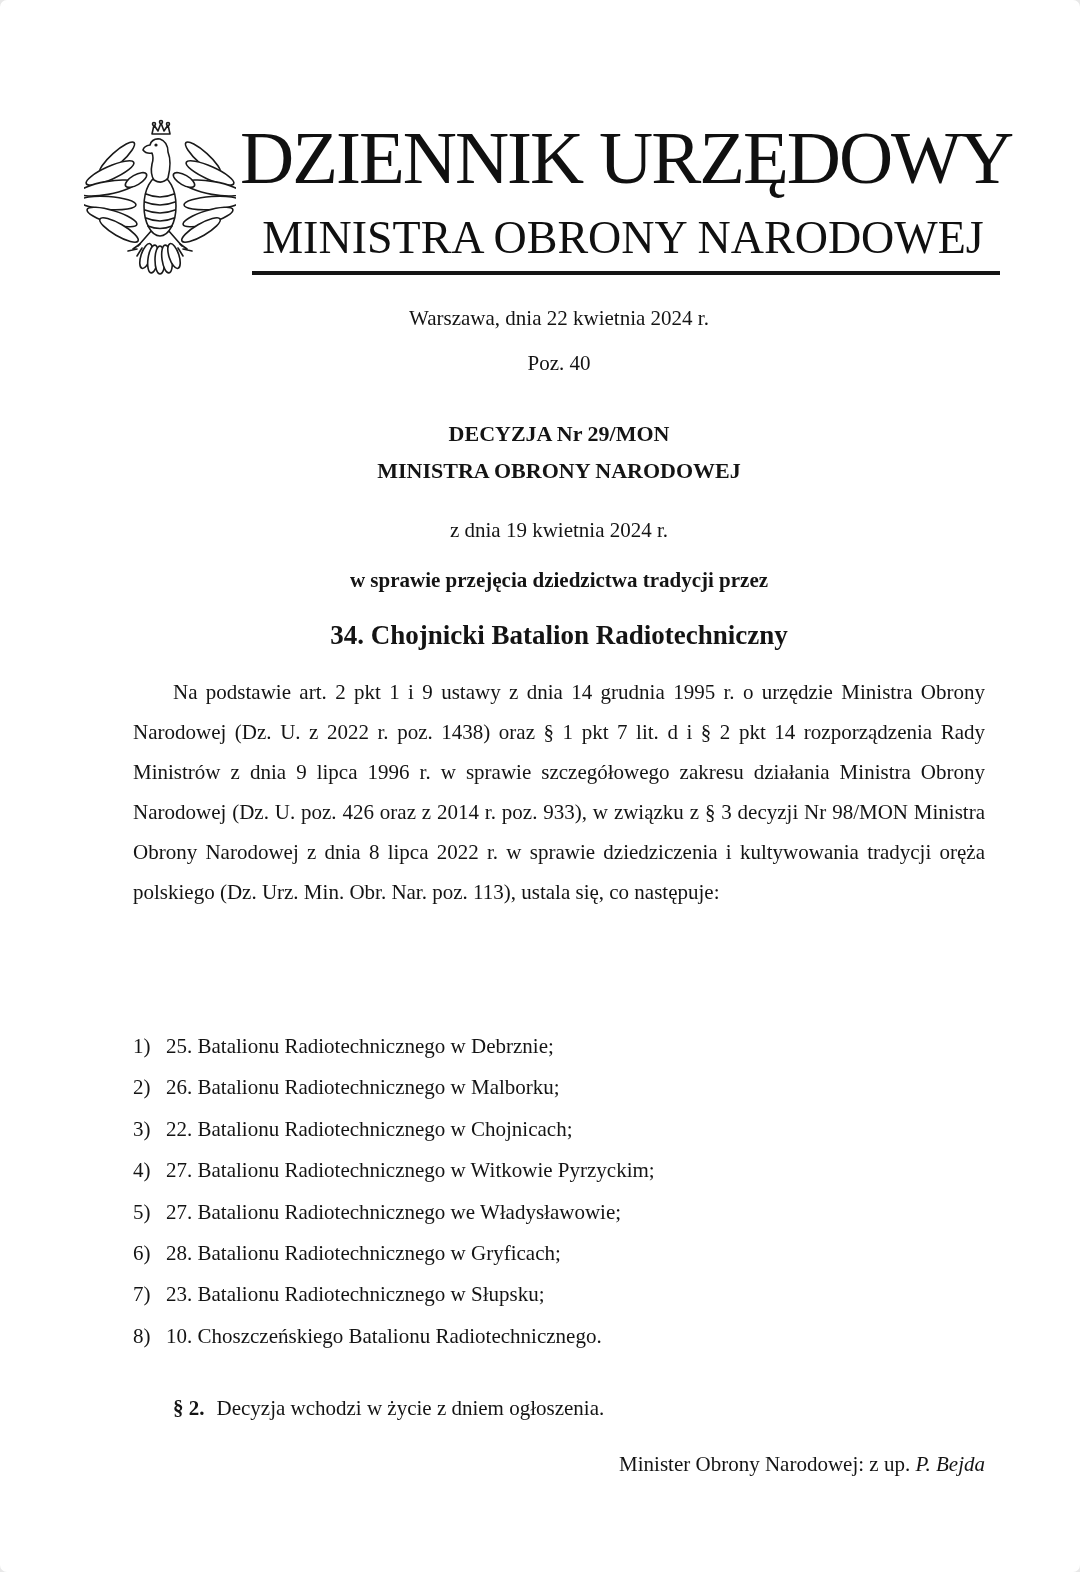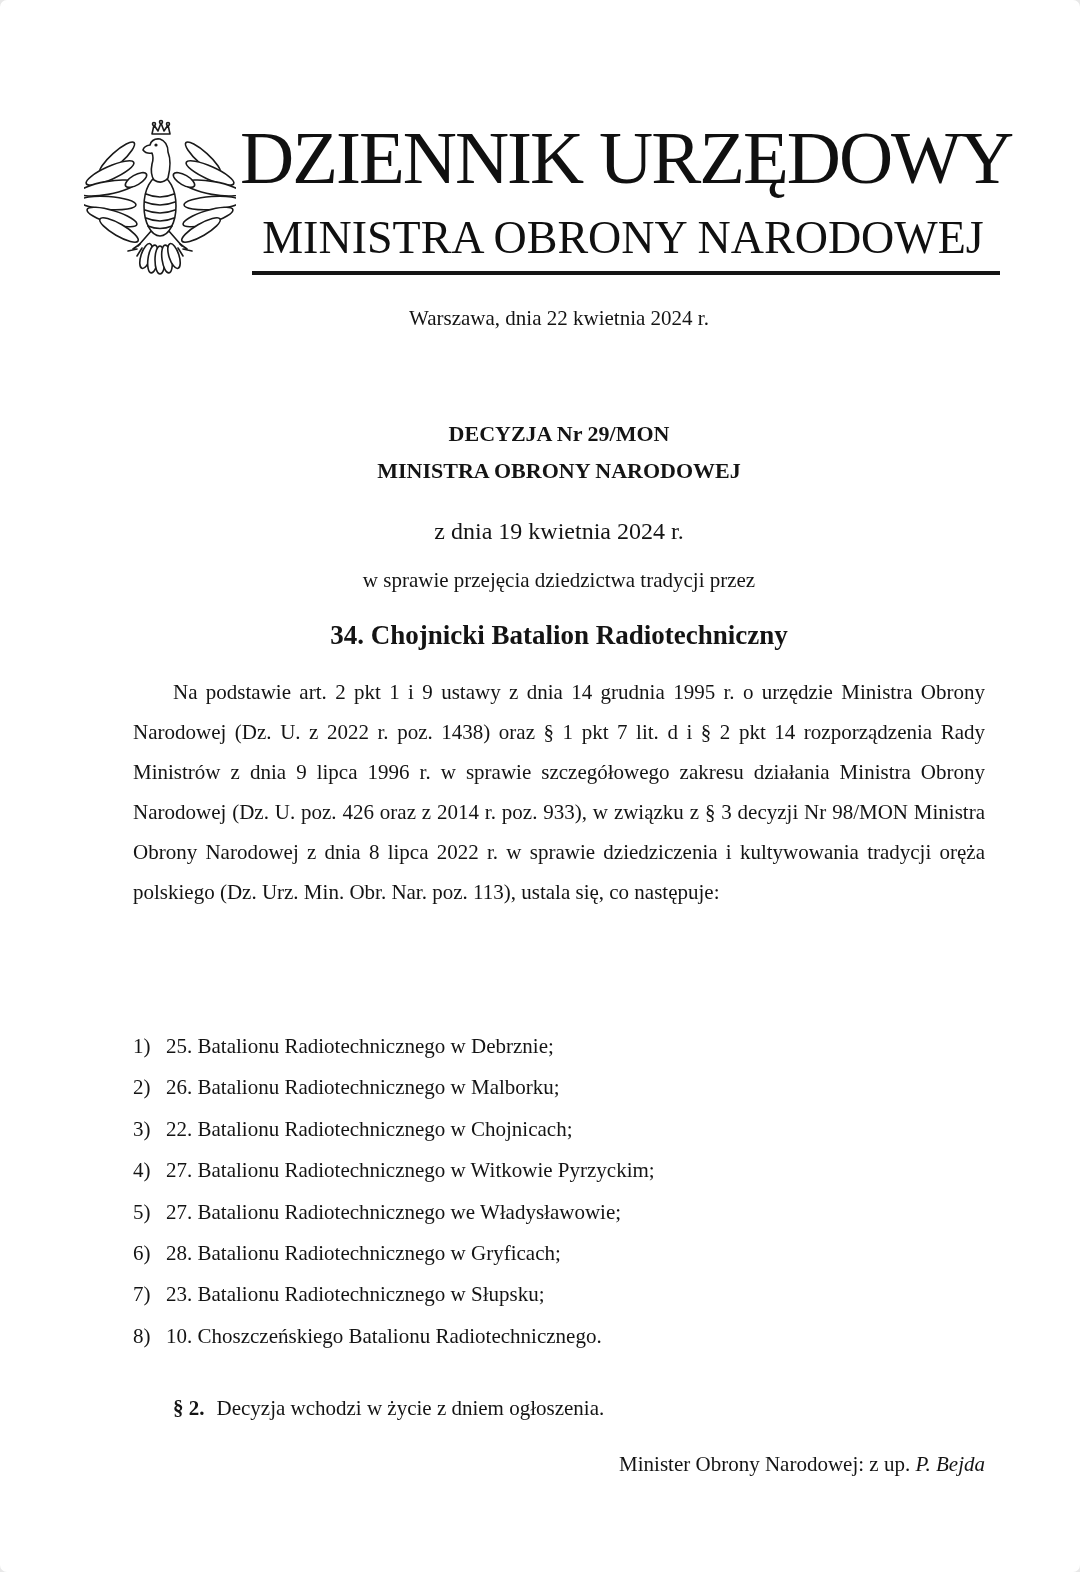--- a/index.html
+++ b/index.html
@@ -20,22 +20,22 @@
   .mast-title1{top:118px;font-size:75px;line-height:80px;letter-spacing:-2px;font-weight:400;white-space:nowrap;}
   .mast-title2{top:212px;font-size:46px;line-height:52px;letter-spacing:0px;font-weight:400;white-space:nowrap;}
   .mast-rule{left:252px;top:271px;width:748px;height:4px;background:#151515;}
   
   .col{left:133px;width:852px;}
   .centered{text-align:center;}
   .dateline{top:306px;font-size:21px;}
   .poz{top:351px;font-size:21px;}
   .doc-title1{top:421px;font-size:22px;font-weight:bold;}
   .doc-title2{top:458px;font-size:22px;font-weight:bold;}
-  .doc-date{top:518px;font-size:24px;}
-  .subject1{top:568px;font-size:21px;font-weight:normal;}
+  .doc-date{top:518px;font-size:21px;}
+  .subject1{top:568px;font-size:21px;font-weight:bold;}
   .subject2{top:620px;font-size:27px;font-weight:bold;}
   
   .bodytext{font-size:21px;line-height:40px;text-align:justify;}
   .preamble{top:672px;text-indent:40px;}
   .par1{top:952px;text-indent:40px;}
   .par-label{font-weight:bold;margin-right:12px;}
   .list{top:1034px;}
   .list ul{list-style:none;margin:0;padding:0;}
   .list li{display:flex;height:41.4px;font-size:21px;}
   .li-num{flex:0 0 33px;}
@@ -91,20 +91,21 @@
       <circle cx="77" cy="4" r="1.5"></circle>
       <circle cx="84" cy="6" r="1.5"></circle>
     </g>
   </svg>
 
   <div class="abs mast-text mast-title1">DZIENNIK URZĘDOWY</div>
   <div class="abs mast-text mast-title2">MINISTRA OBRONY NARODOWEJ</div>
   <div class="abs mast-rule"></div>
 
   <div class="abs col centered dateline">Warszawa, dnia 22 kwietnia 2024 r.</div>
+  <div class="abs col centered poz">Poz. 40</div>
 
   <div class="abs col centered doc-title1">DECYZJA Nr 29/MON</div>
   <div class="abs col centered doc-title2">MINISTRA OBRONY NARODOWEJ</div>
   <div class="abs col centered doc-date">z dnia 19 kwietnia 2024 r.</div>
   <div class="abs col centered subject1">w sprawie przejęcia dziedzictwa tradycji przez</div>
   <div class="abs col centered subject2">34. Chojnicki Batalion Radiotechniczny</div>
 
   <div class="abs col bodytext preamble">Na podstawie art. 2 pkt 1 i 9 ustawy z dnia 14 grudnia 1995 r. o urzędzie Ministra Obrony Narodowej (Dz. U. z 2022 r. poz. 1438) oraz § 1 pkt 7 lit. d i § 2 pkt 14 rozporządzenia Rady Ministrów z dnia 9 lipca 1996 r. w sprawie szczegółowego zakresu działania Ministra Obrony Narodowej (Dz. U. poz. 426 oraz z 2014 r. poz. 933), w związku z § 3 decyzji Nr 98/MON Ministra Obrony Narodowej z dnia 8 lipca 2022 r. w sprawie dziedziczenia i kultywowania tradycji oręża polskiego (Dz. Urz. Min. Obr. Nar. poz. 113), ustala się, co następuje:</div>
 
 

